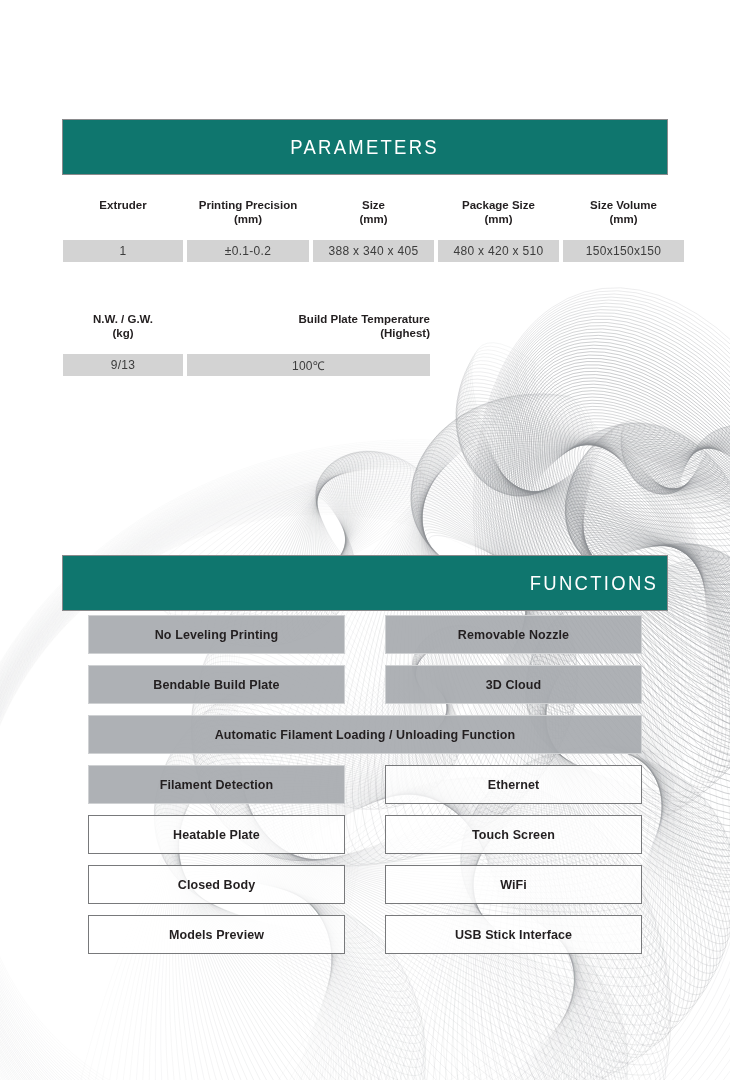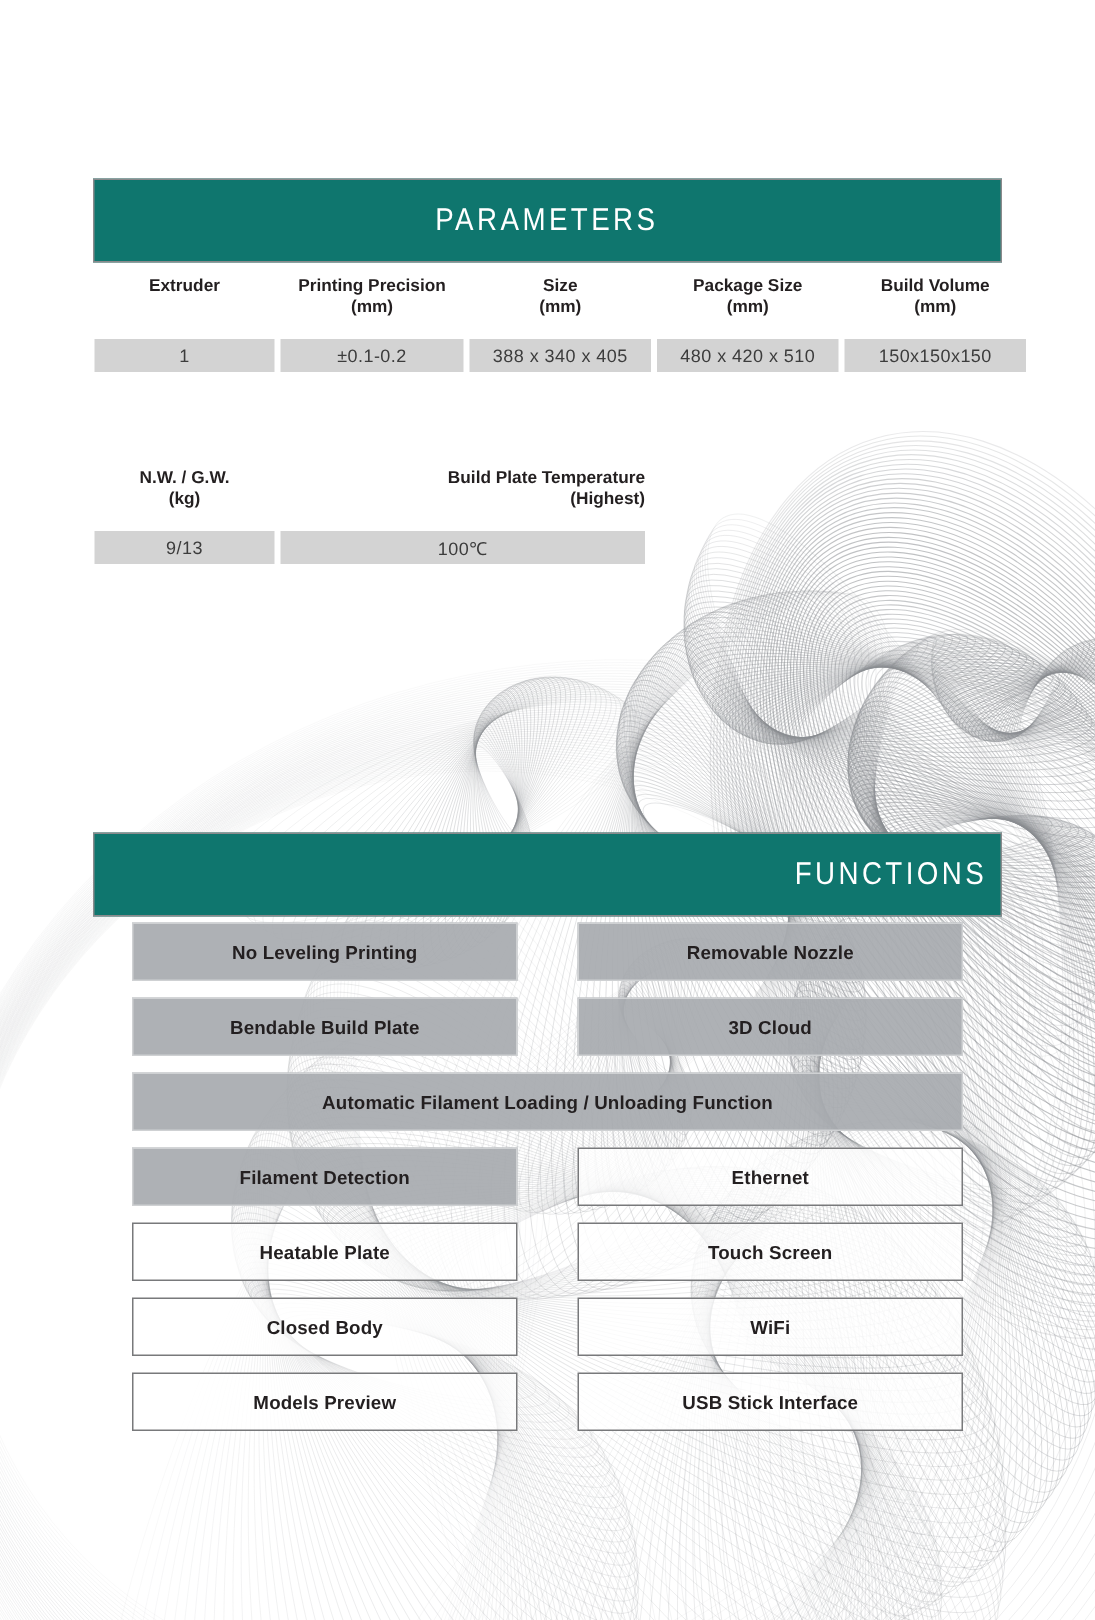--- a/index.html
+++ b/index.html
@@ -38,21 +38,21 @@
   #bar-parameters { top: 119px; }
   #bar-functions  { top: 555px; justify-content: flex-end; }
 
   
   .param-table {
     position: absolute;
     display: flex;
     gap: 4px;
     z-index: 3;
   }
-  #param-table-1 { left: 63px; top: 184px; }
+  #param-table-1 { left: 63px; top: 198px; }
   #param-table-2 { left: 63px; top: 312px; }
 
   .param-col { display: flex; flex-direction: column; }
   .param-head {
     text-align: center;
     font-size: 11.5px;
     font-weight: bold;
     color: #231f20;
     line-height: 14px;
     padding-bottom: 6px;
@@ -792,21 +792,21 @@
     </div>
     <div class="param-col">
       <div class="param-head w4">
         <div>Package Size</div>
         <div class="sub">(mm)</div>
       </div>
       <div class="param-cell w4">480 x 420 x 510</div>
     </div>
     <div class="param-col">
       <div class="param-head w5">
-        <div>Build Volume</div>
+        <div>Size Volume</div>
         <div class="sub">(mm)</div>
       </div>
       <div class="param-cell w5">150x150x150</div>
     </div>
   </div>
 
   <div class="param-table" id="param-table-2">
     <div class="param-col">
       <div class="param-head w6">
         <div>N.W. / G.W.</div>

